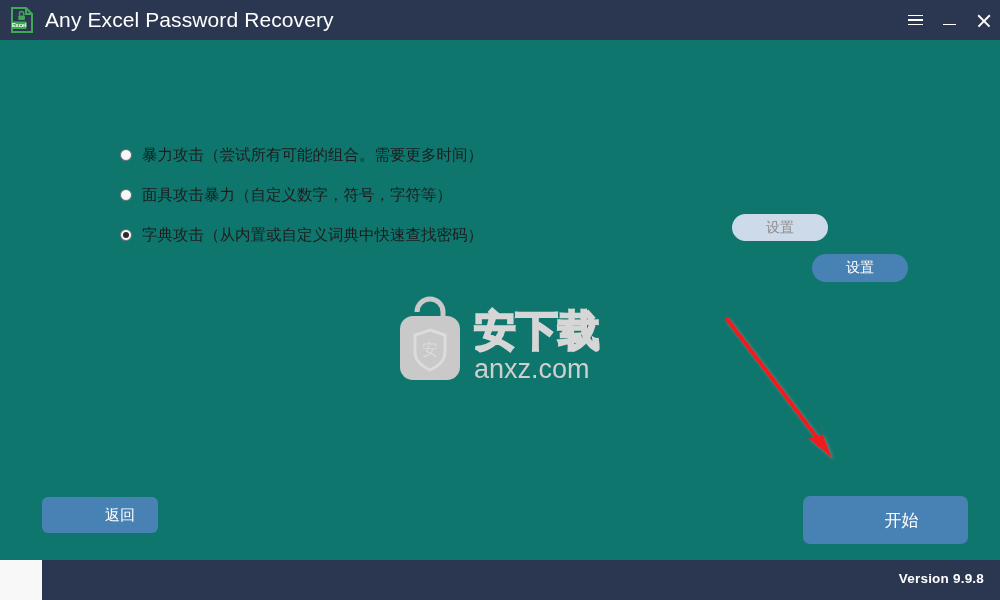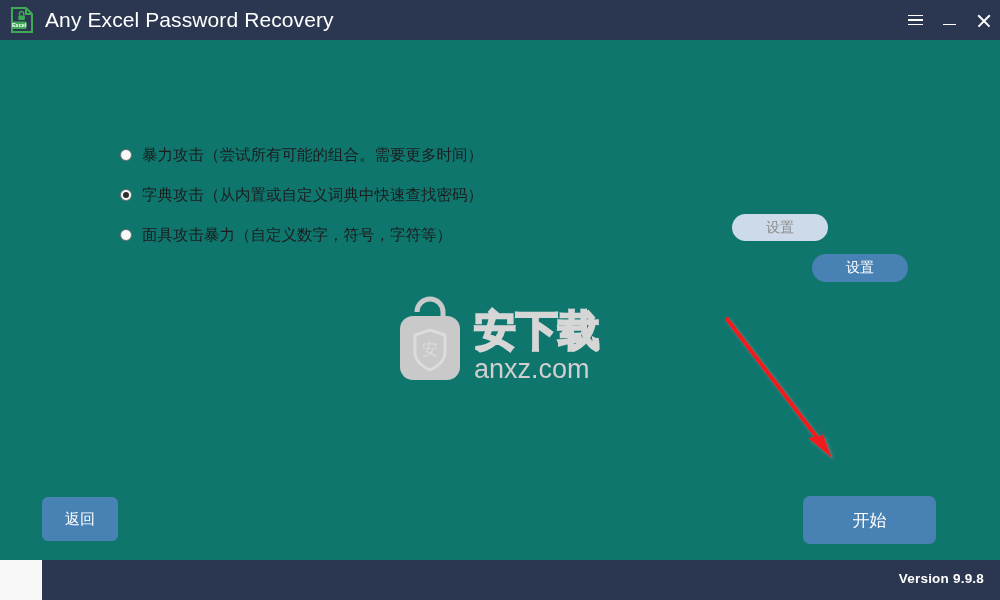--- a/index.html
+++ b/index.html
@@ -156,41 +156,43 @@
     left: 392px; top: 250px;
     width: 220px; height: 95px;
     opacity: 1;
     pointer-events: none;
   }
 
   
   .btn-back {
     position: absolute;
     left: 42px; top: 457px;
-    width: 76px; height: 44px;
+    width: 76px; height: 36px;
     border-radius: 6px;
     background: #4881b4;
     color: #ffffff;
     font-size: 15px;
     display: flex; align-items: center; justify-content: center;
     cursor: pointer;
     font-family: Liberation Serif, serif;
+    padding-left: 40px;
   }
 
   .btn-start {
     position: absolute;
     left: 803px; top: 456px;
     width: 133px; height: 48px;
     border-radius: 7px;
     background: #4881b4;
     color: #ffffff;
     font-size: 17px;
     display: flex; align-items: center; justify-content: center;
     cursor: pointer;
     font-family: "DejaVu Sans", "Liberation Sans", sans-serif;
+    padding-left: 32px;
   }
 
   
   .arrow-overlay {
     position: absolute;
     left: 0; top: 0;
     width: 1000px; height: 520px;
     pointer-events: none;
   }
 
@@ -252,27 +254,27 @@
   <div class="main">
 
     <div class="options">
 
       <div class="opt-row">
         <span class="radio"></span>
         <span class="opt-label">暴力攻击（尝试所有可能的组合。需要更多时间）</span>
       </div>
 
       <div class="opt-row">
+        <span class="radio"></span>
+        <span class="opt-label">面具攻击暴力（自定义数字，符号，字符等）</span>
+      </div>
+
+      <div class="opt-row">
         <span class="radio checked"></span>
         <span class="opt-label">字典攻击（从内置或自定义词典中快速查找密码）</span>
-      </div>
-
-      <div class="opt-row">
-        <span class="radio"></span>
-        <span class="opt-label">面具攻击暴力（自定义数字，符号，字符等）</span>
       </div>
 
     </div>
 
     <div class="btn-settings-disabled">设置</div>
     <div class="btn-settings-active">设置</div>
 
     <div class="watermark">
       <svg width="220" height="95" viewBox="0 0 220 95" xmlns="http://www.w3.org/2000/svg">
 

